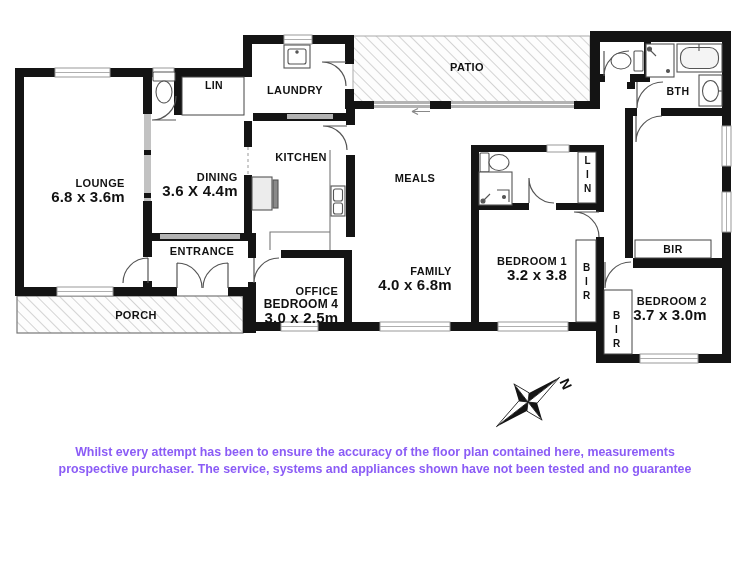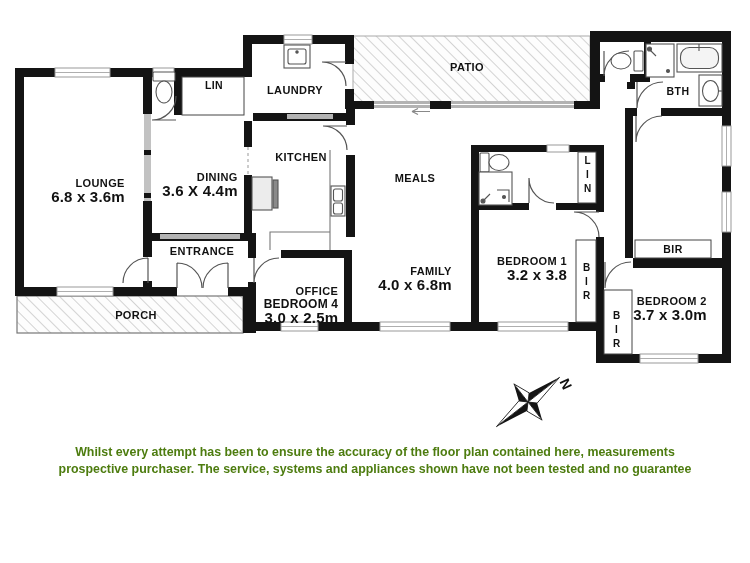--- a/index.html
+++ b/index.html
@@ -5,21 +5,21 @@
   html,body{margin:0;padding:0;background:#fff;}
   .plan-page{position:relative;width:750px;height:563px;background:#fff;overflow:hidden;
     font-family:"Liberation Sans",sans-serif;}
   .plan-svg{position:absolute;left:0;top:0;}
   .lbl{position:absolute;transform:translate(-50%,-50%);text-align:right;color:#111;
     font-weight:bold;font-size:11px;line-height:13px;white-space:nowrap;letter-spacing:.4px;}
   .lbl .dims{display:block;font-size:15px;letter-spacing:.2px;}
   .lbl.small{font-size:10.5px;}
   .vlbl{position:absolute;transform:translate(-50%,-50%);color:#111;font-weight:bold;
     font-size:10px;letter-spacing:3px;writing-mode:vertical-rl;text-orientation:upright;line-height:10px;}
-  .disclaimer{position:absolute;left:0;right:0;top:444px;text-align:center;color:#4d7c0f;
+  .disclaimer{position:absolute;left:0;right:0;top:444px;text-align:center;color:#8b5cf6;
     font-weight:bold;font-size:12.4px;line-height:17px;}
   .north-label{position:absolute;left:566px;top:384px;transform:translate(-50%,-50%) rotate(65deg);
     font-weight:bold;font-size:14px;color:#111;}
 </style>
 </head>
 <body>
 
 <div class="plan-page">
 
 <svg class="plan-svg" width="750" height="563" viewBox="0 0 750 563">

